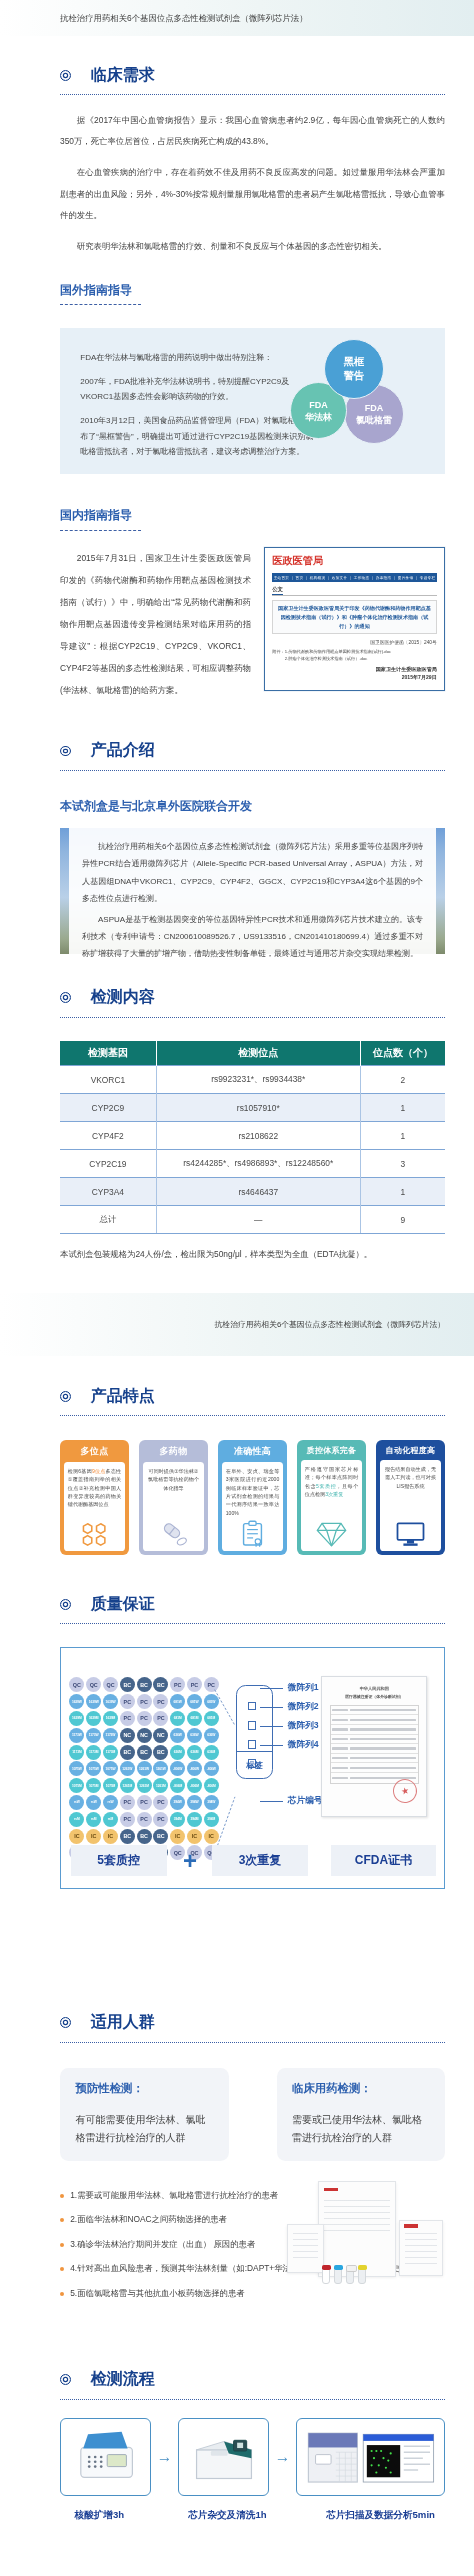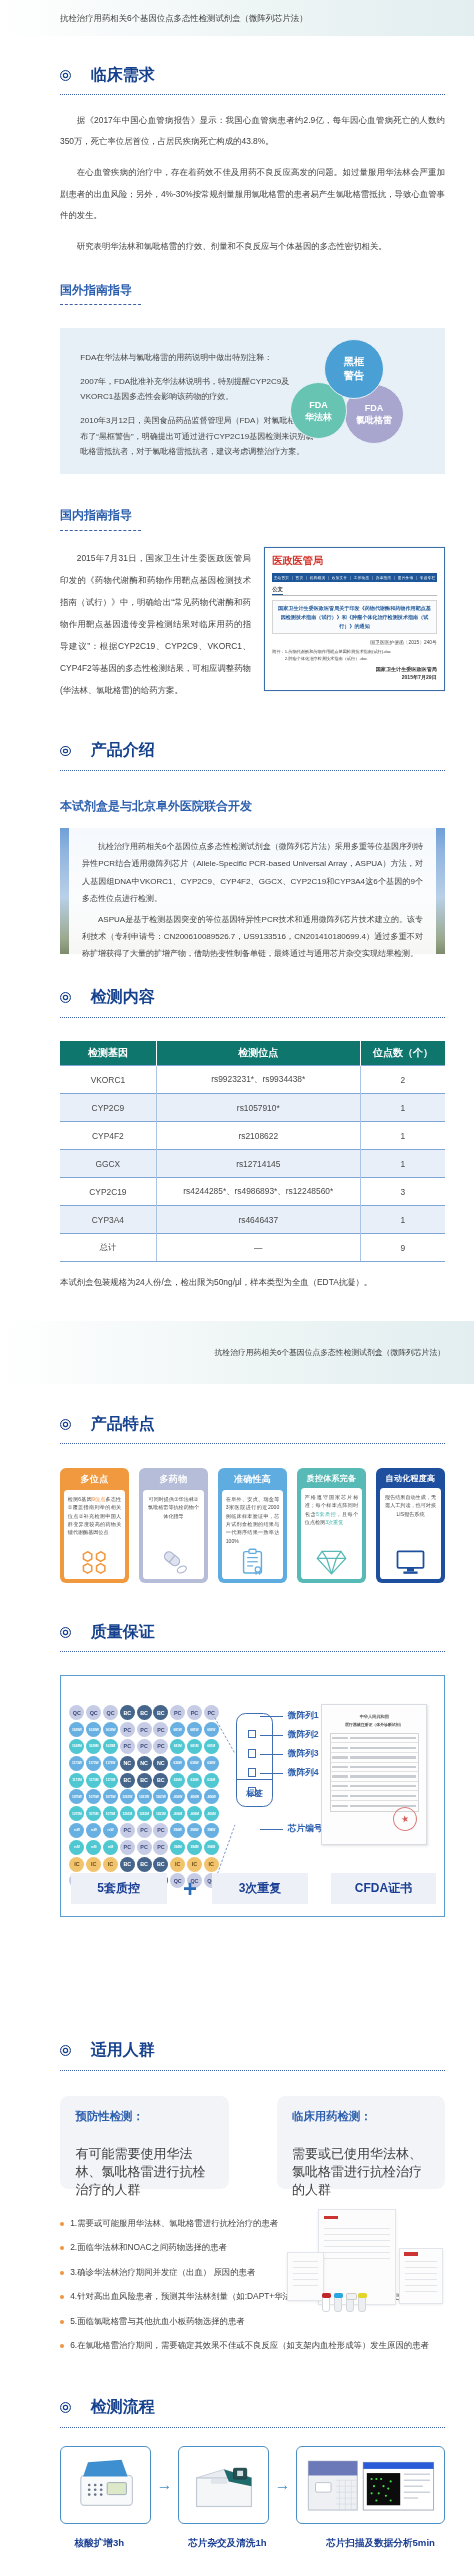--- a/index.html
+++ b/index.html
@@ -108,21 +108,21 @@
   .pill { position:absolute; top:197px; height:31px; background:#edf1f7; display:flex; align-items:center; justify-content:center;
           color:#1b3f94; font-size:12px; font-weight:bold; }
   .pl1 { left:9.6px; width:96px; } .pl2 { left:151px; width:96px; } .pl3 { left:270px; width:105px; }
   .qa-plus { position:absolute; top:197px; left:117px; width:24px; height:31px; color:#2b6cb8; font-size:24px; font-weight:bold;
              display:flex; align-items:center; justify-content:center; }
 
   
   .app-cards { margin-top:25px; display:flex; gap:48px; }
   .app-card { width:169px; height:93px; background:#f2f4f8; border-radius:8.4px; padding:13px 15.5px; }
   .app-card h4 { color:#2c5fae; font-size:11.4px; font-weight:bold; }
-  .app-card p { margin-top:21px; font-size:13px; line-height:18px; color:#404040; }
+  .app-card p { margin-top:15px; font-size:10px; line-height:18px; color:#404040; }
   .bullets { margin-top:27px; position:relative; min-height:154px; }
   .bullets ul { list-style:none; }
   .bullets li { display:flex; align-items:flex-start; font-size:8.4px; color:#3f3f3f; line-height:15.5px; margin-bottom:9px; }
   .bullets li.short { width:58%; }
   .bdot { width:4.2px; height:4.2px; border-radius:50%; background:#f0953f; margin:6px 6px 0 0; flex:0 0 auto; }
   .kit { position:absolute; right:0; top:-7.2px; width:158px; height:126px; }
   .kit-box { position:absolute; background:#fcfcfc; border:0.6px solid #e2e5e9; box-shadow:0 1.2px 3px rgba(0,0,0,.08); }
   .kb1 { left:31px; top:0; width:78px; height:96px; }
   .kb2 { left:0; top:43px; width:37px; height:49px; }
   .kb3 { left:112px; top:39px; width:44px; height:56px; }
@@ -250,25 +250,20 @@
         <tr class="alt">
             <td>CYP2C9</td>
             <td>rs1057910*</td>
             <td>1</td>
           </tr>
         <tr>
             <td>CYP4F2</td>
             <td>rs2108622</td>
             <td>1</td>
           </tr>
-        <tr class="alt">
-            <td>GGCX</td>
-            <td>rs12714145</td>
-            <td>1</td>
-          </tr>
         <tr>
             <td>CYP2C19</td>
             <td>rs4244285*、rs4986893*、rs12248560*</td>
             <td>3</td>
           </tr>
         <tr class="alt">
             <td>CYP3A4</td>
             <td>rs4646437</td>
             <td>1</td>
           </tr>
@@ -580,24 +575,20 @@
             <span class="bdot"></span>
             <span>3.确诊华法林治疗期间并发症（出血） 原因的患者</span>
           </li>
         <li>
             <span class="bdot"></span>
             <span>4.针对高出血风险患者，预测其华法林剂量（如:DAPT+华法林三联治疗，老年人，出血史）</span>
           </li>
         <li>
             <span class="bdot"></span>
             <span>5.面临氯吡格雷与其他抗血小板药物选择的患者</span>
-          </li>
-        <li>
-            <span class="bdot"></span>
-            <span>6.在氯吡格雷治疗期间，需要确定其效果不佳或不良反应（如支架内血栓形成等）发生原因的患者</span>
           </li>
       </ul>
       <div class="kit">
         <div class="kit-box kb1">
           <span class="kit-logo" style="left:4.8px; top:6px;"></span>
           <span class="kit-lines"></span>
         </div>
         <div class="kit-box kb2">
             <span class="kit-lines" style="top:8.4px;height:30px;"></span>
           </div>

